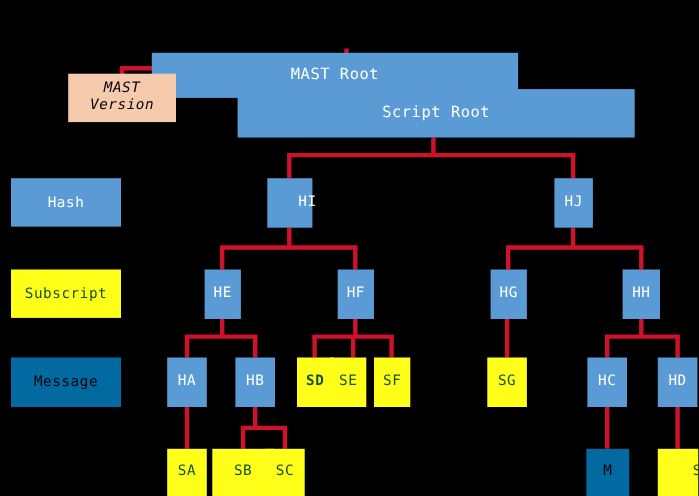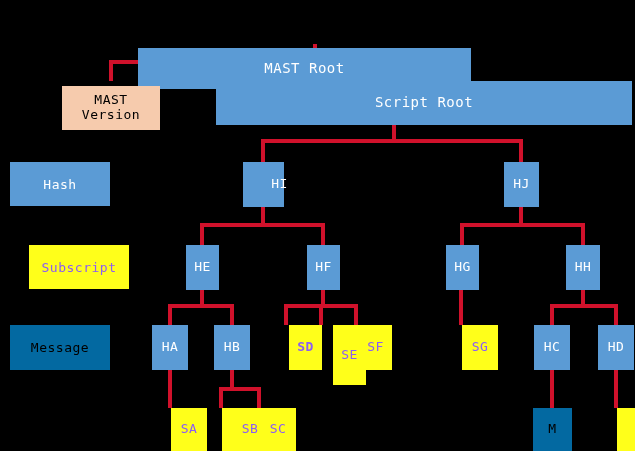--- a/index.html
+++ b/index.html
@@ -34,22 +34,21 @@
     white-space: pre-line;
     letter-spacing: 0.5px;
     z-index: 2;
   }
   .t-hash {
     background: #5b9bd5;
     color: #ffffff;
   }
   .t-subscript {
     background: #ffff1a;
-    color: #8b5cf6;
-    margin-left: 19px;
+    color: #14532d;
   }
   .t-message {
     background: #0369a1;
     color: #000000;
   }
   .t-version {
     background: #f6cbad;
     color: #000000;
   }
   .legend-box {
@@ -106,36 +105,36 @@
       <line x1="552" y1="370" x2="552" y2="408" stroke="#d0112b" stroke-width="4"></line>
       <line x1="616" y1="370" x2="616" y2="408" stroke="#d0112b" stroke-width="4"></line>
     </svg>
   <div id="legend-layer">
       <div class="legend-box t-hash" style="left: 10px; top: 162px; width: 100px; height: 44px; font-size: 13px;">Hash</div>
       <div class="legend-box t-subscript" style="left: 10px; top: 245px; width: 100px; height: 44px; font-size: 13px;">Subscript</div>
       <div class="legend-box t-message" style="left: 10px; top: 325px; width: 100px; height: 45px; font-size: 13px;">Message</div>
     </div>
   <div id="node-layer">
       <div class="node t-hash" style="left: 138px; top: 3px; width: 333px; height: 41px; font-size: 14px; margin-top: 45px;">MAST Root</div>
-      <div class="node t-version" style="left: 62px; top: 86px; width: 98px; height: 44px; font-size: 13px;">MAST
+      <div class="node t-version" style="left: 62px; top: 67px; width: 98px; height: 44px; font-size: 13px; font-style: italic;">MAST
 Version</div>
-      <div class="node t-hash" style="left: 216px; top: 81px; width: 416px; height: 44px; font-size: 14px;">Script Root</div>
+      <div class="node t-hash" style="left: 216px; top: 81px; width: 361px; height: 44px; font-size: 14px;">Script Root</div>
       <div class="node t-hash" style="left: 243px; top: 162px; width: 41px; height: 45px; font-size: 13px; padding-left: 32px;">HI</div>
       <div class="node t-hash" style="left: 504px; top: 162px; width: 35px; height: 45px; font-size: 13px;">HJ</div>
       <div class="node t-hash" style="left: 186px; top: 245px; width: 33px; height: 45px; font-size: 13px;">HE</div>
       <div class="node t-hash" style="left: 307px; top: 245px; width: 33px; height: 45px; font-size: 13px;">HF</div>
       <div class="node t-hash" style="left: 446px; top: 245px; width: 33px; height: 45px; font-size: 13px;">HG</div>
       <div class="node t-hash" style="left: 566px; top: 245px; width: 34px; height: 45px; font-size: 13px;">HH</div>
       <div class="node t-hash" style="left: 152px; top: 325px; width: 36px; height: 45px; font-size: 13px;">HA</div>
       <div class="node t-hash" style="left: 214px; top: 325px; width: 36px; height: 45px; font-size: 13px;">HB</div>
       <div class="node t-subscript" style="left: 270px; top: 325px; width: 33px; height: 45px; font-size: 13px; font-weight: bold;">SD</div>
-      <div class="node t-subscript" style="left: 314px; top: 325px; width: 33px; height: 60px; font-size: 13px;">SE</div>
+      <div class="node t-subscript" style="left: 300px; top: 325px; width: 33px; height: 45px; font-size: 13px;">SE</div>
       <div class="node t-subscript" style="left: 340px; top: 325px; width: 33px; height: 45px; font-size: 13px;">SF</div>
       <div class="node t-subscript" style="left: 443px; top: 325px; width: 36px; height: 45px; font-size: 13px;">SG</div>
       <div class="node t-hash" style="left: 534px; top: 325px; width: 36px; height: 45px; font-size: 13px;">HC</div>
       <div class="node t-hash" style="left: 598px; top: 325px; width: 36px; height: 45px; font-size: 13px;">HD</div>
       <div class="node t-subscript" style="left: 152px; top: 408px; width: 36px; height: 43px; font-size: 13px;">SA</div>
-      <div class="node t-subscript" style="left: 203px; top: 408px; width: 56px; height: 43px; font-size: 13px; text-align: center;">SB</div>
+      <div class="node t-subscript" style="left: 193px; top: 408px; width: 56px; height: 43px; font-size: 13px; text-align: center;">SB</div>
       <div class="node t-subscript" style="left: 241px; top: 408px; width: 36px; height: 43px; font-size: 13px;">SC</div>
       <div class="node t-message" style="left: 533px; top: 408px; width: 39px; height: 43px; font-size: 13px;">M</div>
       <div class="node t-subscript" style="left: 598px; top: 408px; width: 37px; height: 43px; font-size: 13px; padding-left: 40px;">SH</div>
     </div>
 </div>
 
 </body></html>

